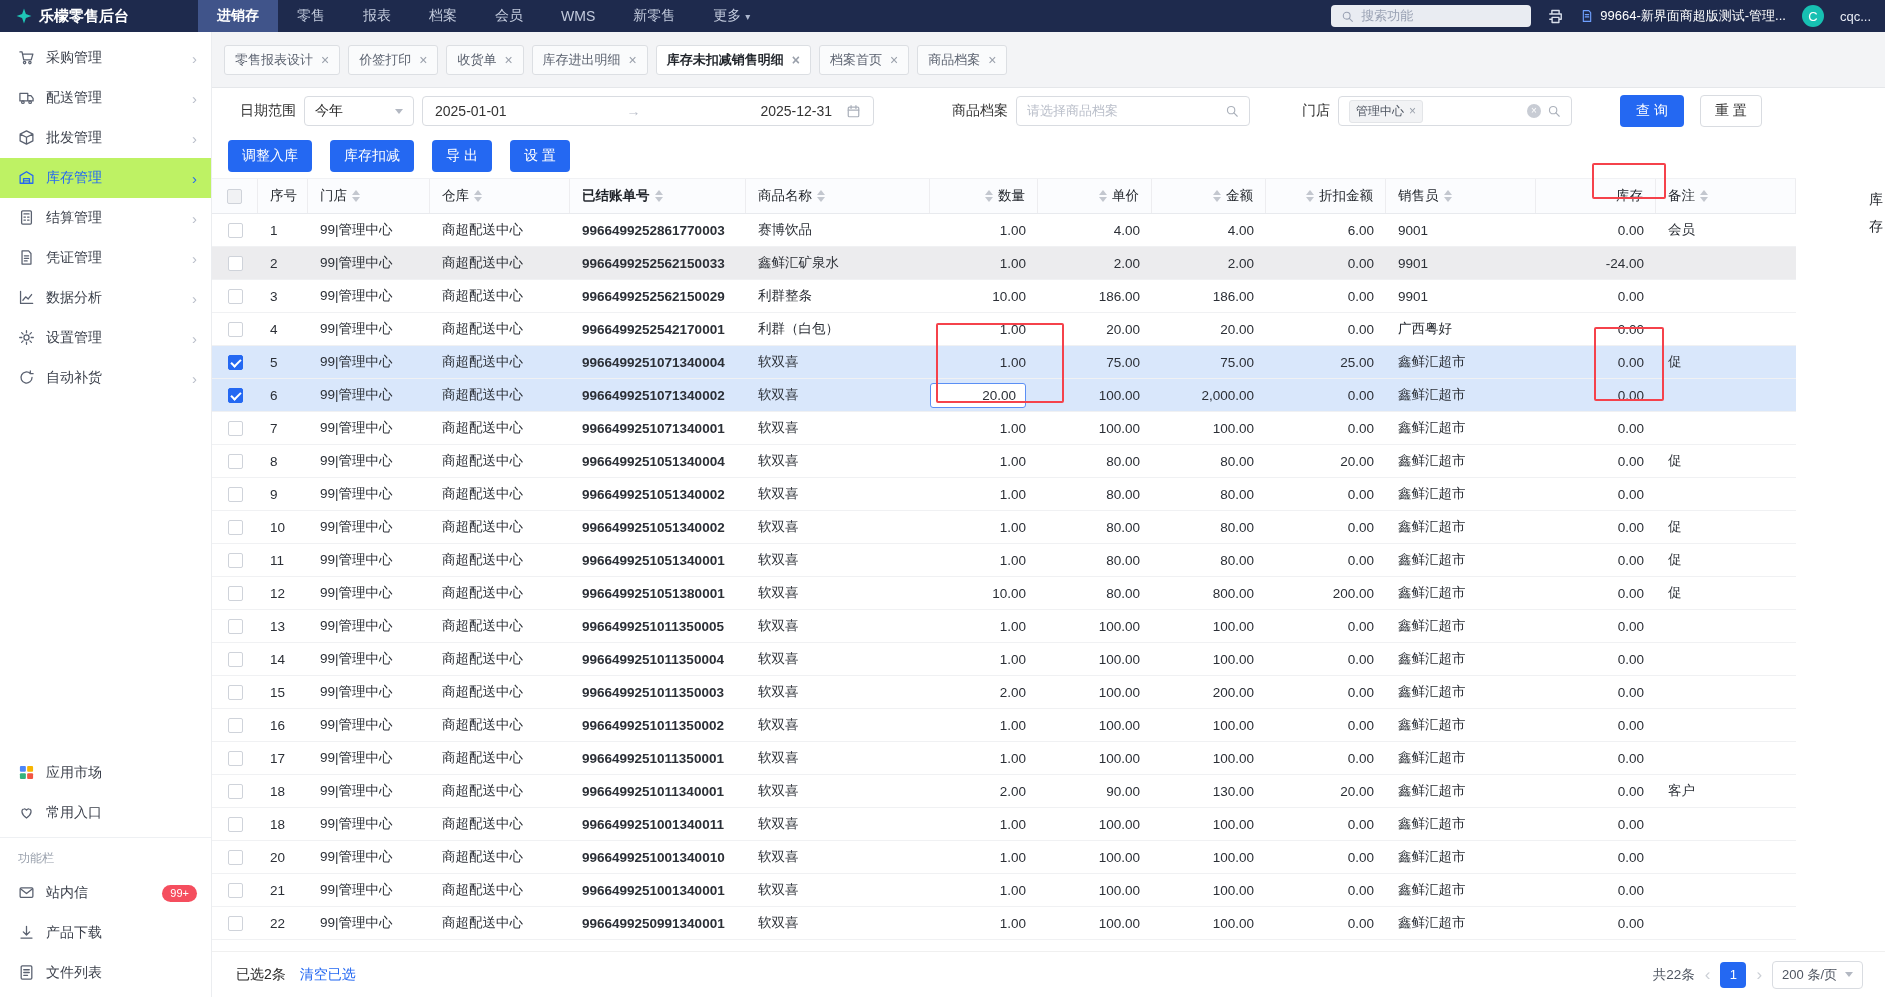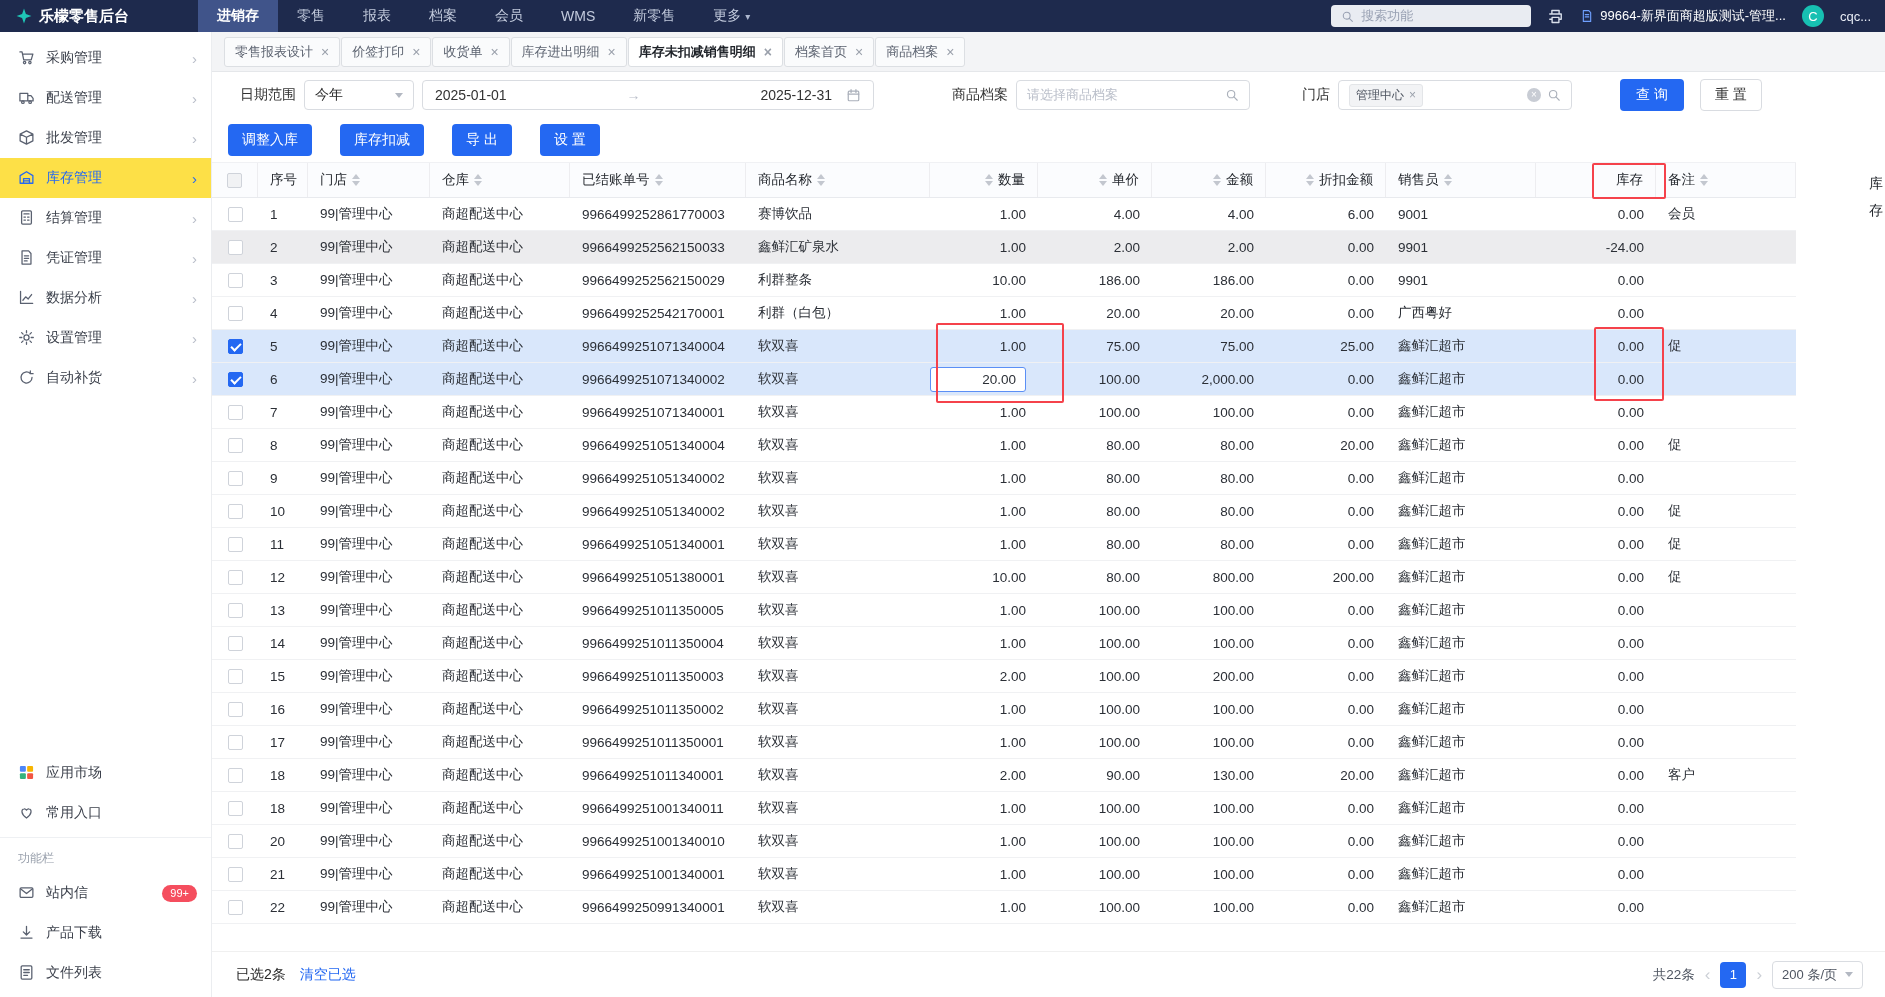--- a/index.html
+++ b/index.html
@@ -28,30 +28,30 @@
 
   
   .body-row { display:flex; height:965px; }
   .sidebar { width:212px; flex:none; background:#fff; border-right:1px solid #ebedf0; display:flex; flex-direction:column; padding-top:6px; }
   .side-item { height:40px; flex:none; display:flex; align-items:center; gap:10px; padding:0 14px 0 18px; font-size:14px; color:#3a3f4a; cursor:pointer; }
   .side-item .icon { width:18px; height:18px; color:#5a6170; flex:none; }
   .side-item .icon svg { width:17px; height:17px; fill:none; stroke:currentColor; stroke-width:1.2; stroke-linecap:round; stroke-linejoin:round; }
   .side-item .t { white-space:nowrap; }
   .side-item .chev { margin-left:auto; color:#b9bec9; font-size:15px; }
   .side-item .collapse { margin-left:auto; color:#8d93a0; font-size:15px; }
-  .side-item.active { background:#fde047; color:#2468f2; }
+  .side-item.active { background:#bef264; color:#2468f2; }
   .side-item.active .icon, .side-item.active .chev { color:#2468f2; }
   .side-bottom { margin-top:auto; padding-bottom:4px; }
   .side-section { font-size:12px; color:#99a0ac; padding:12px 18px 6px; border-top:1px solid #eef0f3; margin-top:4px; }
   .badge { margin-left:auto; background:#f54e5e; color:#fff; font-size:11px; line-height:1; padding:3px 8px; border-radius:9px; }
 
   .content { flex:1; display:flex; flex-direction:column; background:#fff; position:relative; min-width:0; }
 
   
-  .tabbar { height:40px; flex:none; background:#f3f4f6; border-bottom:1px solid #e5e7ea; display:flex; align-items:center; gap:1px; padding:0 12px; }
+  .tabbar { height:56px; flex:none; background:#f3f4f6; border-bottom:1px solid #e5e7ea; display:flex; align-items:center; gap:8px; padding:0 12px; }
   .tab { display:flex; align-items:center; gap:8px; padding:5px 10px; border:1px solid #dcdfe3; border-radius:3px; background:#fafbfc; color:#5c6370; font-size:13px; white-space:nowrap; cursor:pointer; }
   .tab.active { background:#fff; color:#1f2329; font-weight:bold; }
   .tab .x { color:#9aa0ab; font-size:14px; line-height:1; }
 
   
   .filterbar { height:46px; flex:none; display:flex; align-items:center; gap:8px; padding-left:28px; }
   .flabel { color:#333; white-space:nowrap; }
   .ml70 { margin-left:70px; } .ml44 { margin-left:44px; }
   .select { width:110px; height:30px; border:1px solid #d9dce1; border-radius:4px; background:#fff; display:flex; align-items:center; justify-content:space-between; padding:0 10px; cursor:pointer; }
   .dcaret { width:0; height:0; border-left:4px solid transparent; border-right:4px solid transparent; border-top:5px solid #b3b8c2; }
@@ -61,41 +61,41 @@
   .finput { width:234px; height:30px; border:1px solid #d9dce1; border-radius:4px; background:#fff; display:flex; align-items:center; gap:6px; padding:4px 10px; cursor:text; }
   .finput .ph { color:#b9bec9; font-size:13px; flex:1; white-space:nowrap; overflow:hidden; }
   .finput svg { color:#aab0ba; flex:none; }
   .tag { background:#f2f3f5; border:1px solid #e3e5e8; border-radius:3px; font-size:12px; color:#4e5561; padding:2px 6px; display:flex; align-items:center; gap:5px; white-space:nowrap; }
   .tagx { color:#9aa0ab; cursor:pointer; }
   .finput .clear { margin-left:auto; width:14px; height:14px; border-radius:50%; background:#c8ccd4; color:#fff; font-size:10px; line-height:1; display:flex; align-items:center; justify-content:center; cursor:pointer; flex:none; }
   .btn-primary { height:32px; padding:0 16px; background:#2468f2; color:#fff; border:none; border-radius:4px; font-size:14px; font-family:inherit; cursor:pointer; margin-left:40px; white-space:nowrap; }
   .btn-plain { height:32px; padding:0 14px; background:#fff; color:#333; border:1px solid #d9dce1; border-radius:4px; font-size:14px; font-family:inherit; cursor:pointer; margin-left:8px; white-space:nowrap; }
 
   
-  .actionbar { height:44px; flex:none; display:flex; align-items:center; gap:28px; padding-left:16px; }
+  .actionbar { height:44px; flex:none; display:flex; align-items:center; gap:18px; padding-left:16px; }
   .act-btn { height:32px; padding:0 14px; background:#2468f2; color:#fff; border:none; border-radius:4px; font-size:14px; font-family:inherit; cursor:pointer; white-space:nowrap; }
 
   
   .table-wrap { flex:1; position:relative; overflow:hidden; }
   .t-header { display:flex; width:1584px; height:36px; background:#fbfcfe; border-top:1px solid #f0f1f4; border-bottom:1px solid #e8eaee; }
   .th { display:flex; align-items:center; gap:5px; padding:0 12px; border-right:1px solid #ededf0; color:#1f2329; font-size:13.5px; white-space:nowrap; cursor:pointer; }
   .th.right { justify-content:flex-end; }
   .sort { display:flex; flex-direction:column; gap:2px; }
   .sort i { display:block; width:0; height:0; border-left:4px solid transparent; border-right:4px solid transparent; }
   .sort .up { border-bottom:5px solid #c3c7cf; }
   .sort .dn { border-top:5px solid #c3c7cf; }
   .tr { display:flex; width:1584px; height:33px; border-bottom:1px solid #f0f1f3; background:#fff; }
   .tr.selected { background:#d9e7fb; }
   .tr.gray { background:#ececee; }
   .td { display:flex; align-items:center; padding:0 12px; font-size:13.5px; color:#2b2f36; white-space:nowrap; overflow:hidden; }
   .td.num { justify-content:flex-end; }
   .c-check { width:46px; justify-content:center; padding:0; display:flex; align-items:center; }
   .th.c-check { border-right:1px solid #ededf0; }
   .c-seq { width:50px; } .c-store { width:122px; } .c-wh { width:140px; }
-  .c-order { width:176px; } .c-prod { width:184px; } .c-qty { width:108px; }
+  .c-order { width:176px;font-weight:bold; } .c-prod { width:184px; } .c-qty { width:108px; }
   .c-price { width:114px; } .c-amt { width:114px; } .c-disc { width:120px; }
   .c-seller { width:150px; } .c-stock { width:120px; } .c-note { width:140px; }
   .cb { width:15px; height:15px; border:1px solid #cfd3da; border-radius:2px; background:#fff; position:relative; cursor:pointer; flex:none; }
   .cb.header { background:#f1f2f4; }
   .cb.checked { background:#2468f2; border-color:#2468f2; }
   .cb.checked::after { content:""; position:absolute; left:4.5px; top:1.5px; width:4px; height:8px; border:solid #fff; border-width:0 2px 2px 0; transform:rotate(45deg); }
   .qty-box { border:1px solid #5b8ff5; border-radius:3px; background:#fff; padding:4px 9px; min-width:96px; text-align:right; }
   .clipped-col { position:absolute; right:1px; top:8px; width:16px; display:flex; flex-direction:column; align-items:center; font-size:14px; line-height:27px; color:#1f2329; }
 
   

